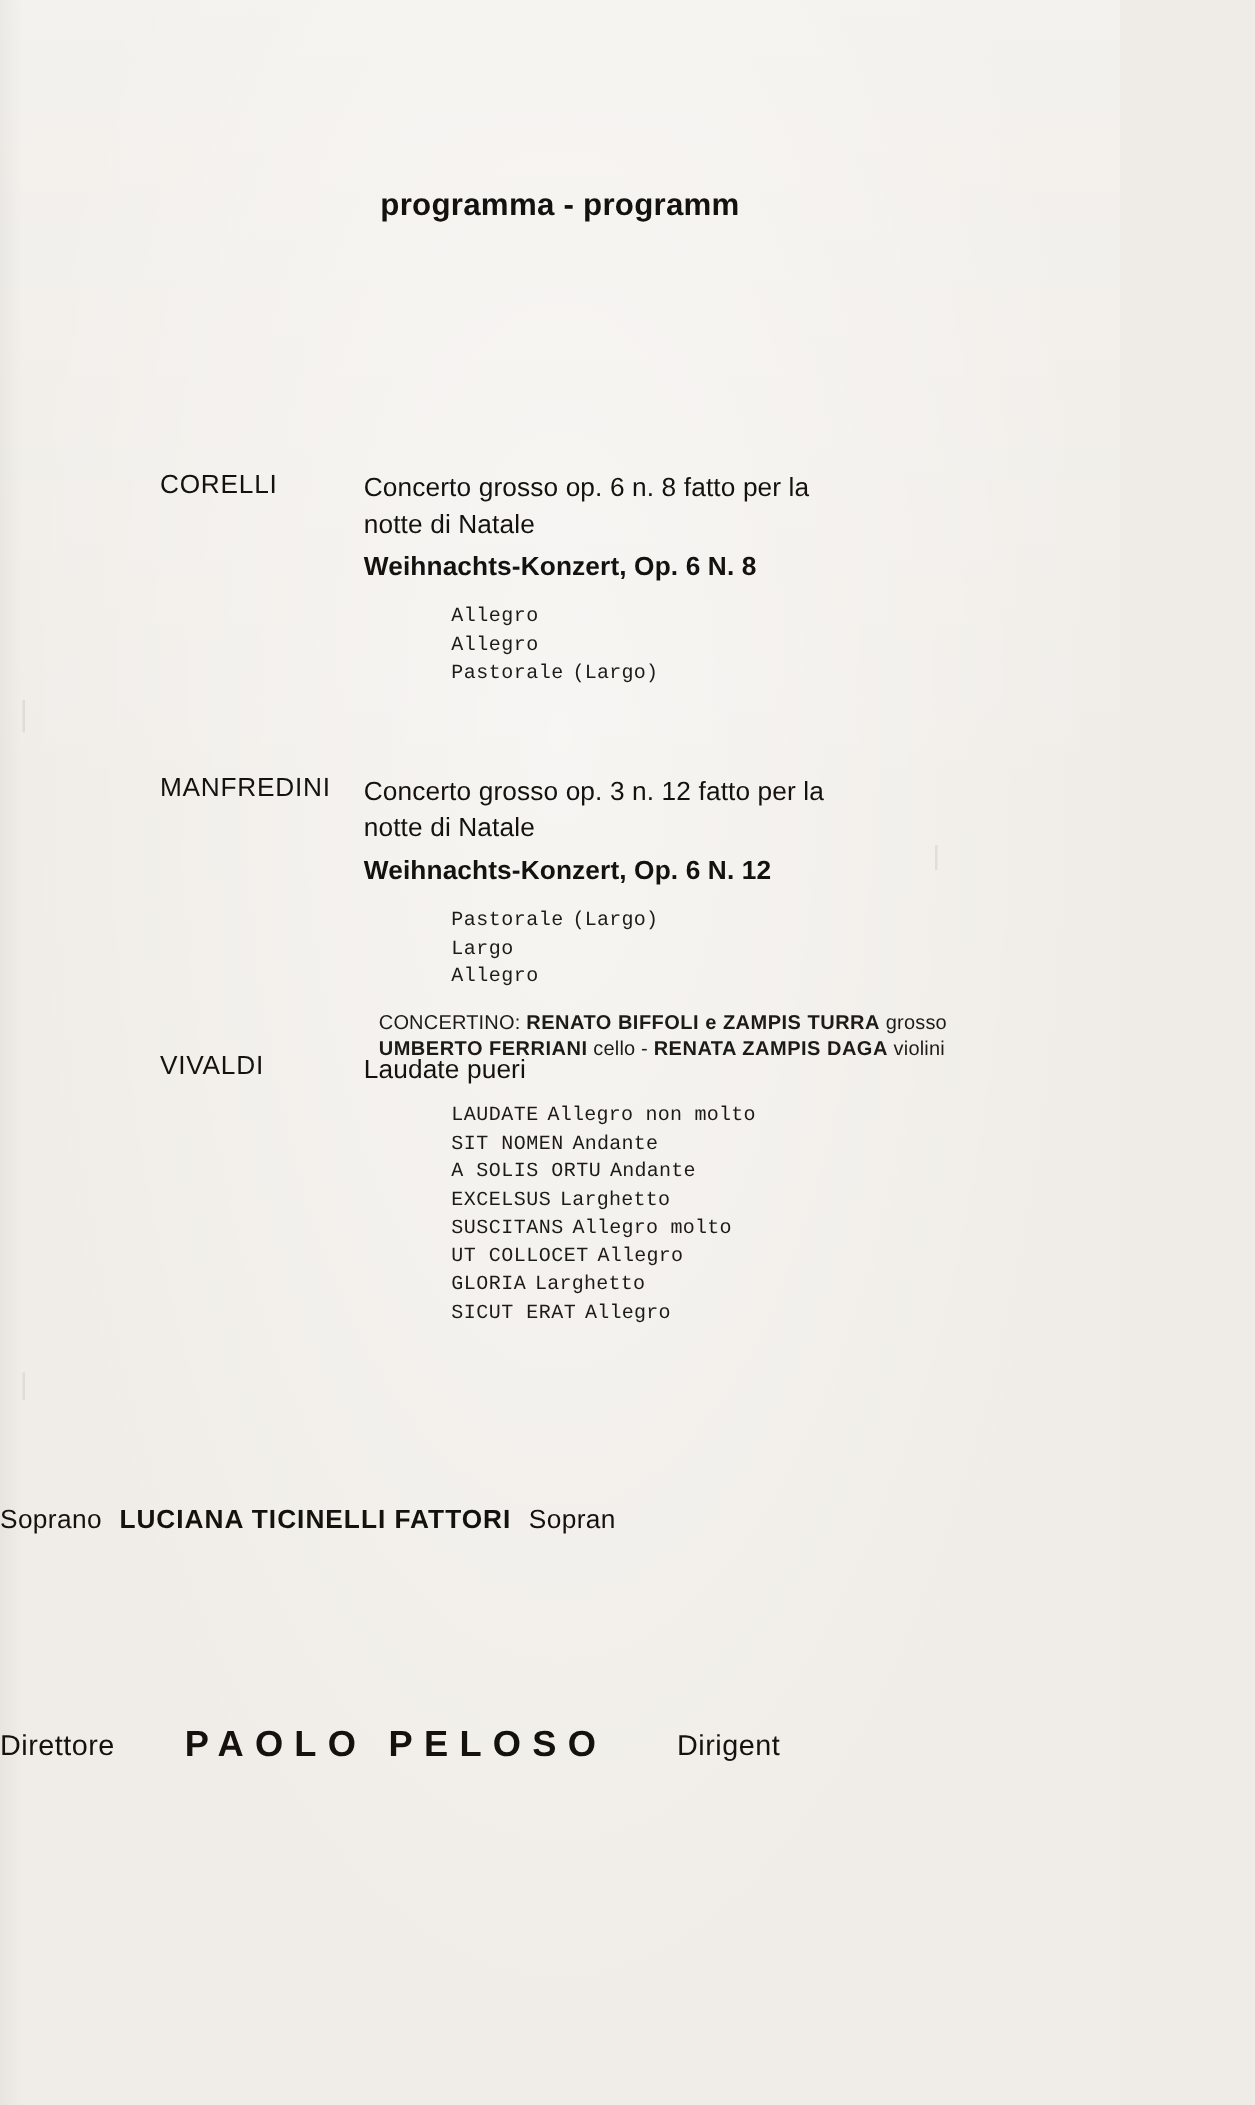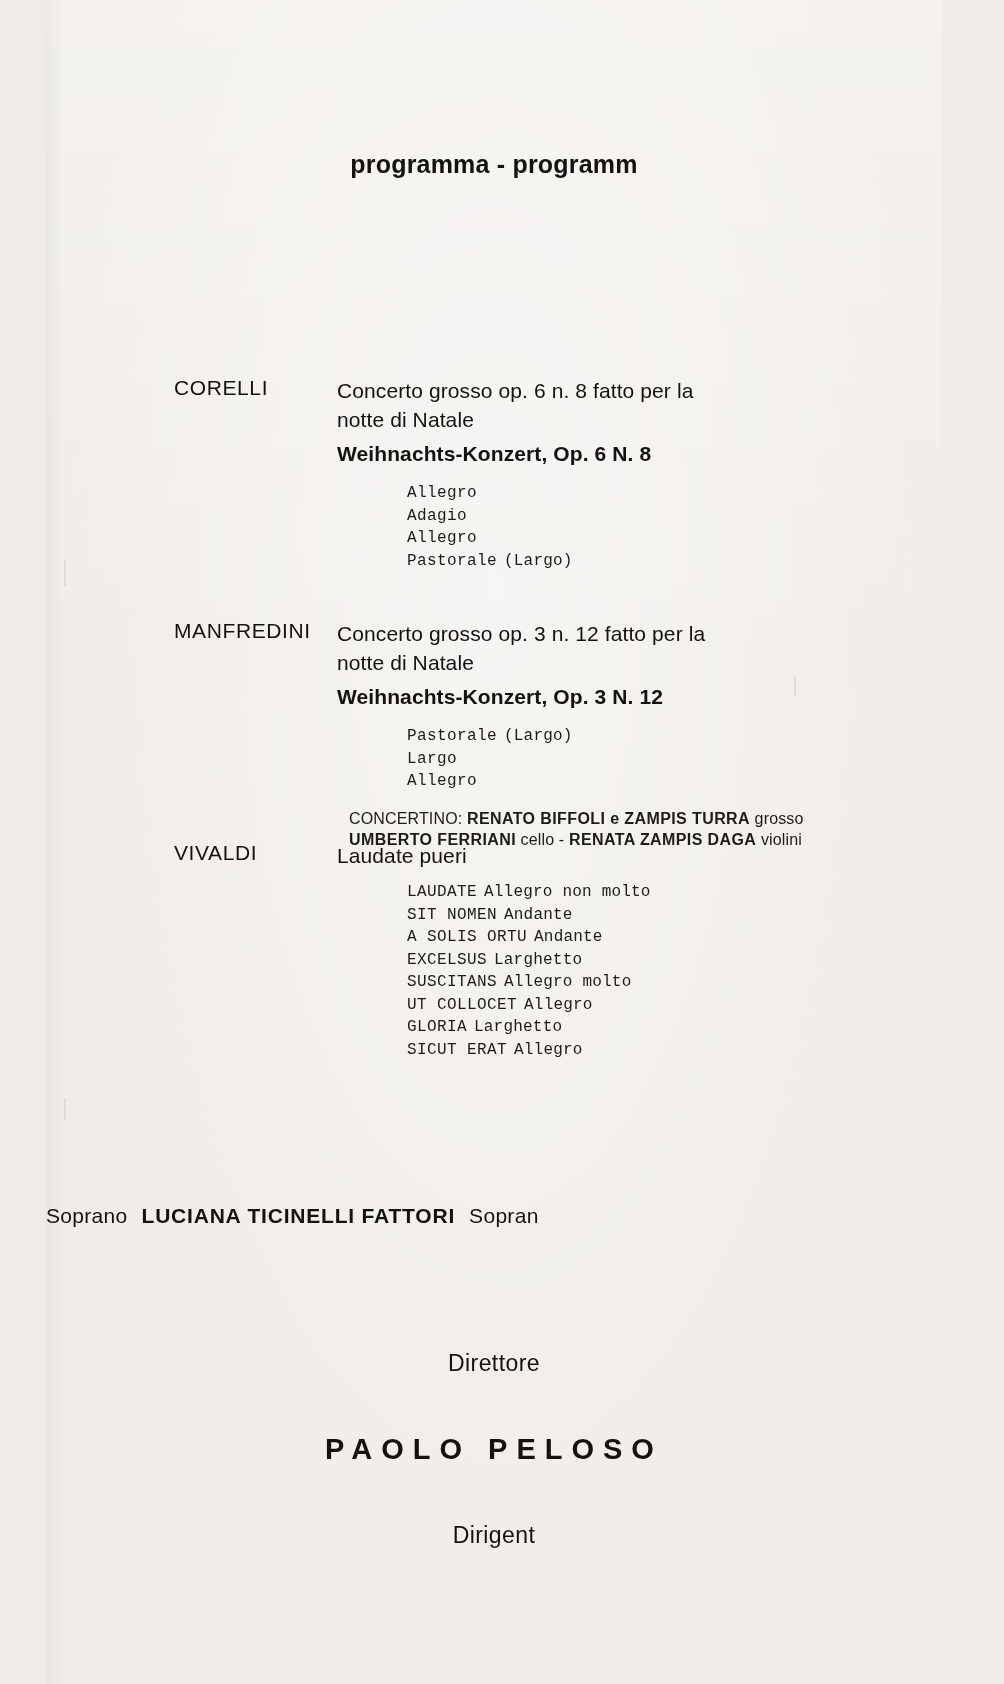--- a/index.html
+++ b/index.html
@@ -17,21 +17,20 @@
   }
   .page {
     position: absolute;
     left: 0; top: 0;
     width: 896px;
     height: 1684px;
     background:
       linear-gradient(90deg, rgba(0,0,0,0.035) 0px, rgba(0,0,0,0.0) 18px),
       linear-gradient(180deg, rgba(255,255,255,0.25) 0%, rgba(255,255,255,0.0) 40%),
       #f0ede8;
-    margin-left: 46px;
   }
   .paper-tint {
     position: absolute;
     inset: 0;
     background: radial-gradient(ellipse at 50% 35%, rgba(255,255,255,0.45) 0%, rgba(246,243,238,0.0) 70%);
     pointer-events: none;
   }
 
   .title {
     position: absolute;
@@ -125,28 +124,27 @@
   }
   .soloist .name {
     font-weight: bold;
     letter-spacing: 0.8px;
     margin: 0 14px;
   }
 
   .conductor {
     position: absolute;
     left: 0; right: 0;
-    top: 1350px;
+    top: 1380px;
     display: flex;
     align-items: center;
     justify-content: flex-start;
     gap: 56px;
     font-size: 24px;
     color: #14120f;
-    flex-direction: column;
   }
   .conductor .label {
     font-size: 23px;
     letter-spacing: 0.4px;
   }
   .conductor .name {
     font-size: 29px;
     font-weight: bold;
     letter-spacing: 9px;
   }
@@ -174,40 +172,37 @@
       <div class="work-title">
         <span>Concerto grosso op. 6 n. 8 fatto per la</span>
         <span class="line2">notte di Natale</span>
       </div>
       <div class="work-subtitle">Weihnachts-Konzert, Op. 6 N. 8</div>
       <div class="movements">
         <div class="movement">
           <span class="mv-name">Allegro</span><span class="mv-tempo"></span>
         </div>
         <div class="movement">
-          <span class="mv-name">Adagio</span><span class="mv-tempo"></span>
-        </div>
-        <div class="movement">
           <span class="mv-name">Allegro</span><span class="mv-tempo"></span>
         </div>
         <div class="movement">
           <span class="mv-name">Pastorale</span><span class="mv-tempo">(Largo)</span>
         </div>
       </div>
     </div>
   </div>
 
   <div class="work" style="top:619px;">
     <div class="composer">MANFREDINI</div>
     <div class="work-body">
       <div class="work-title">
         <span>Concerto grosso op. 3 n. 12 fatto per la</span>
         <span class="line2">notte di Natale</span>
       </div>
-      <div class="work-subtitle">Weihnachts-Konzert, Op. 3 N. 12</div>
+      <div class="work-subtitle">Weihnachts-Konzert, Op. 6 N. 12</div>
       <div class="movements">
         <div class="movement">
           <span class="mv-name">Pastorale</span><span class="mv-tempo">(Largo)</span>
         </div>
         <div class="movement">
           <span class="mv-name">Largo</span><span class="mv-tempo"></span>
         </div>
         <div class="movement">
           <span class="mv-name">Allegro</span><span class="mv-tempo"></span>
         </div>

